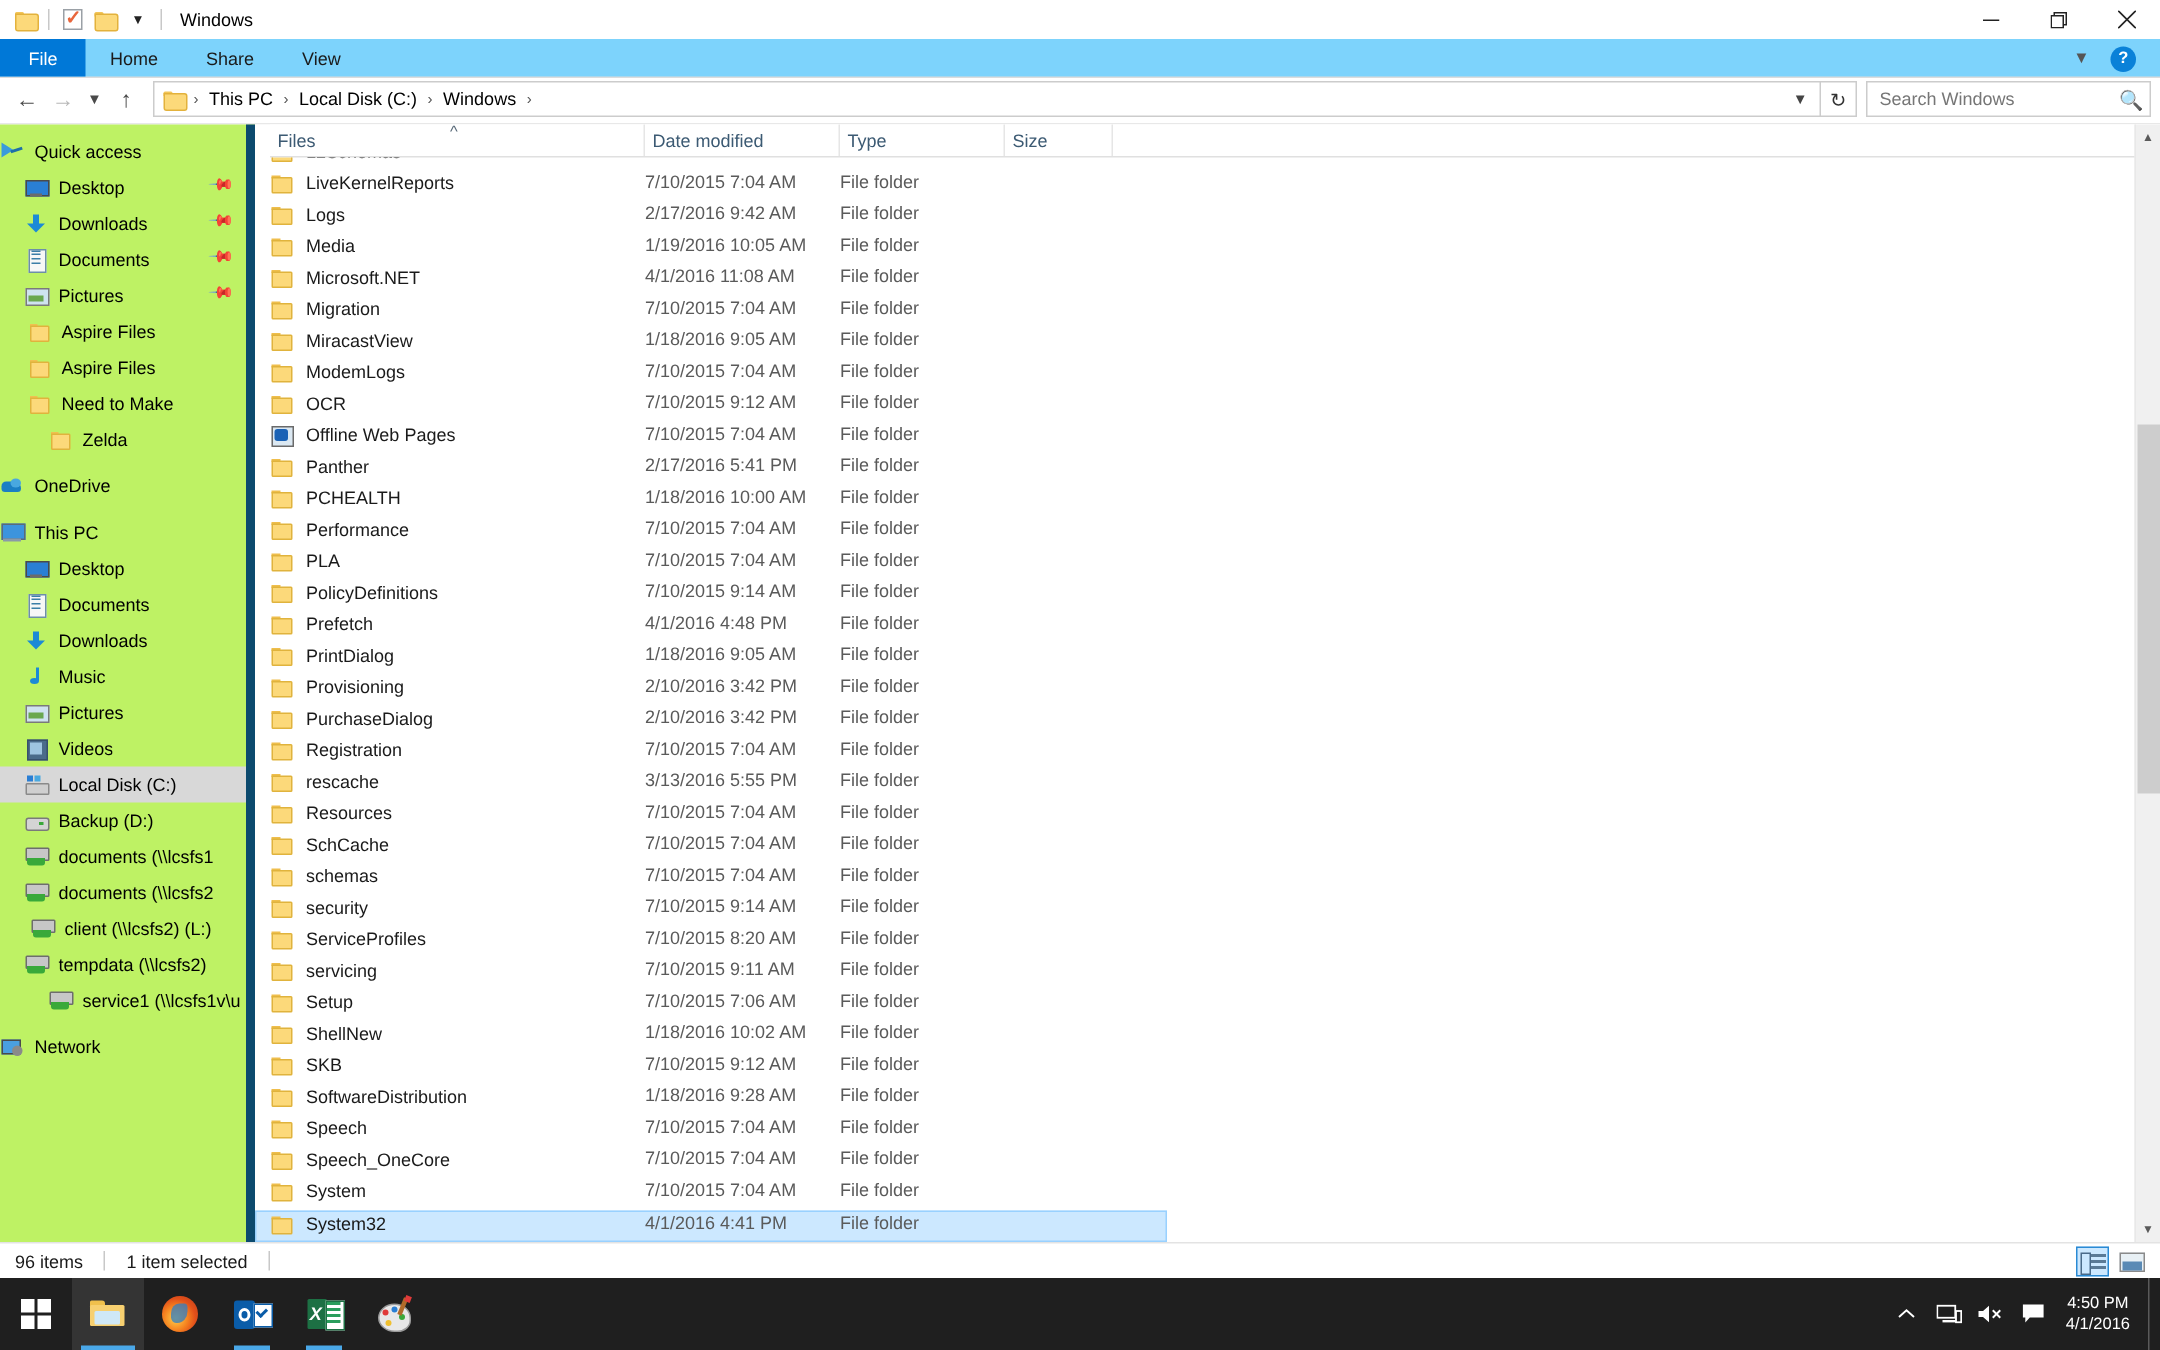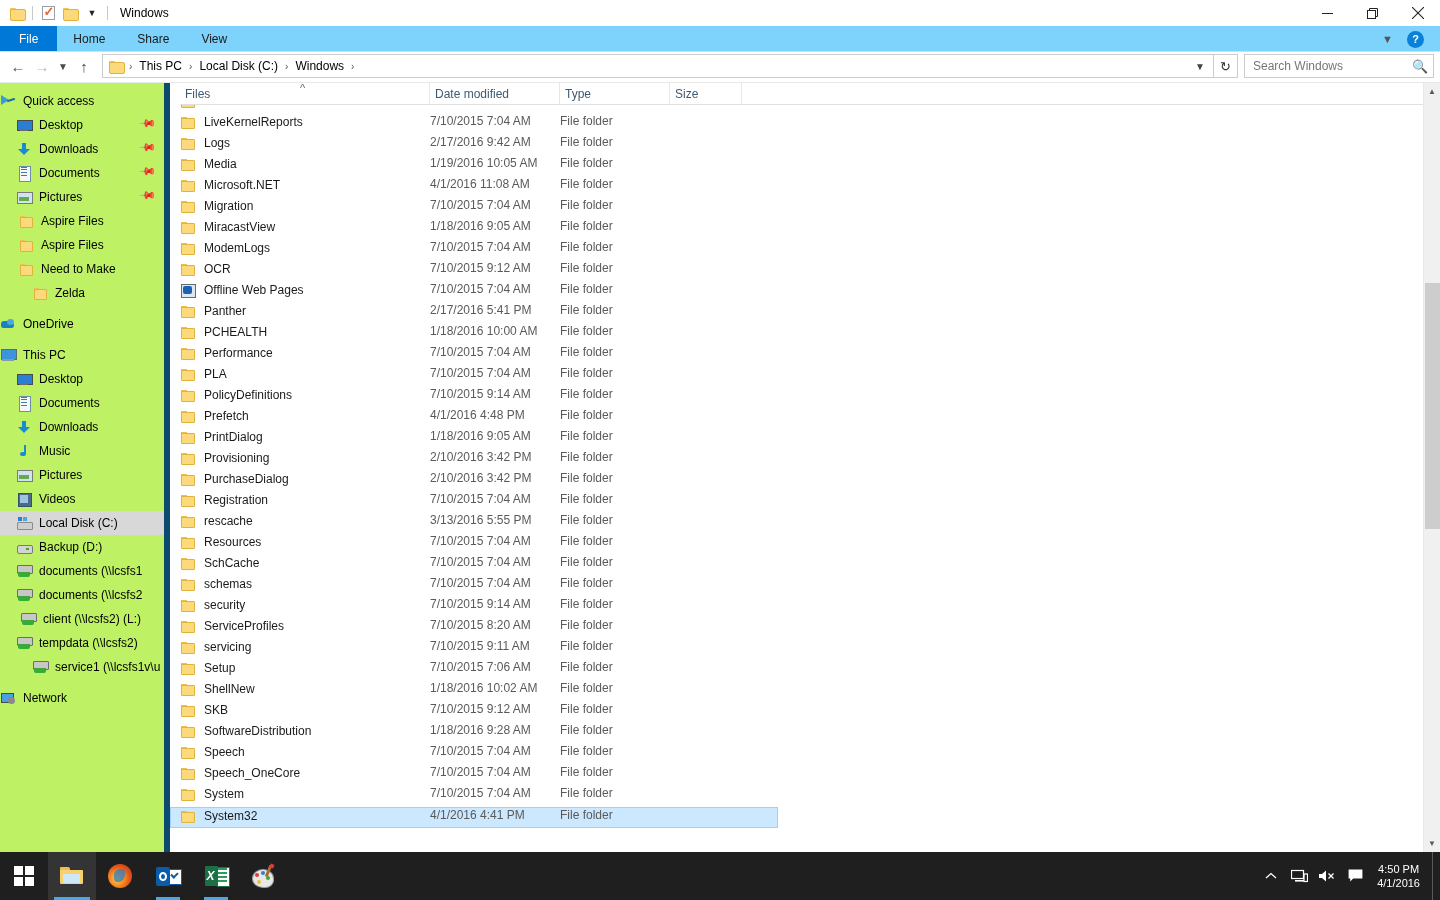--- a/index.html
+++ b/index.html
@@ -887,20 +887,34 @@
       </div>
 
       <div class="vscroll">
         <div class="vs-arrow vs-up">▲</div>
         <div class="vs-thumb" id="vs-thumb" style="top: 200px; height: 246px;"></div>
         <div class="vs-arrow vs-down">▼</div>
       </div>
     </div>
   </div>
 
+  <div class="statusbar">
+    <span>96 items</span>
+    <span class="st-sep"></span>
+    <span>1 item selected</span>
+    <span class="st-sep"></span>
+    <div class="viewbtns">
+      <div class="vbtn active">
+          <span class="vb-details"></span>
+        </div>
+      <div class="vbtn">
+          <span class="vb-icons"></span>
+        </div>
+    </div>
+  </div>
 </div>
 
 <div id="taskbar">
   <div class="start-btn">
     <span class="win-logo">
         <i></i>
         <i></i>
         <i></i>
         <i></i>
       </span>

